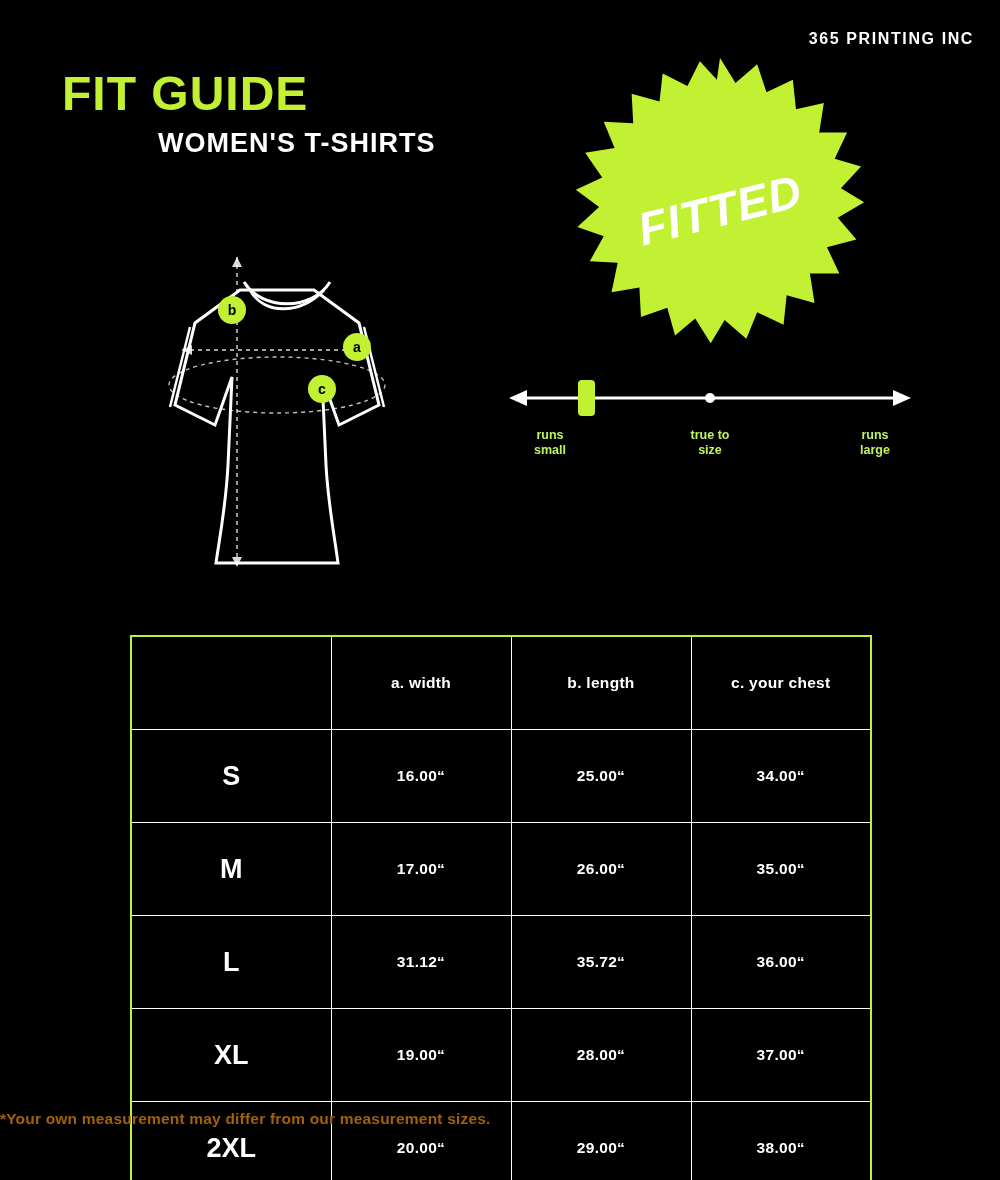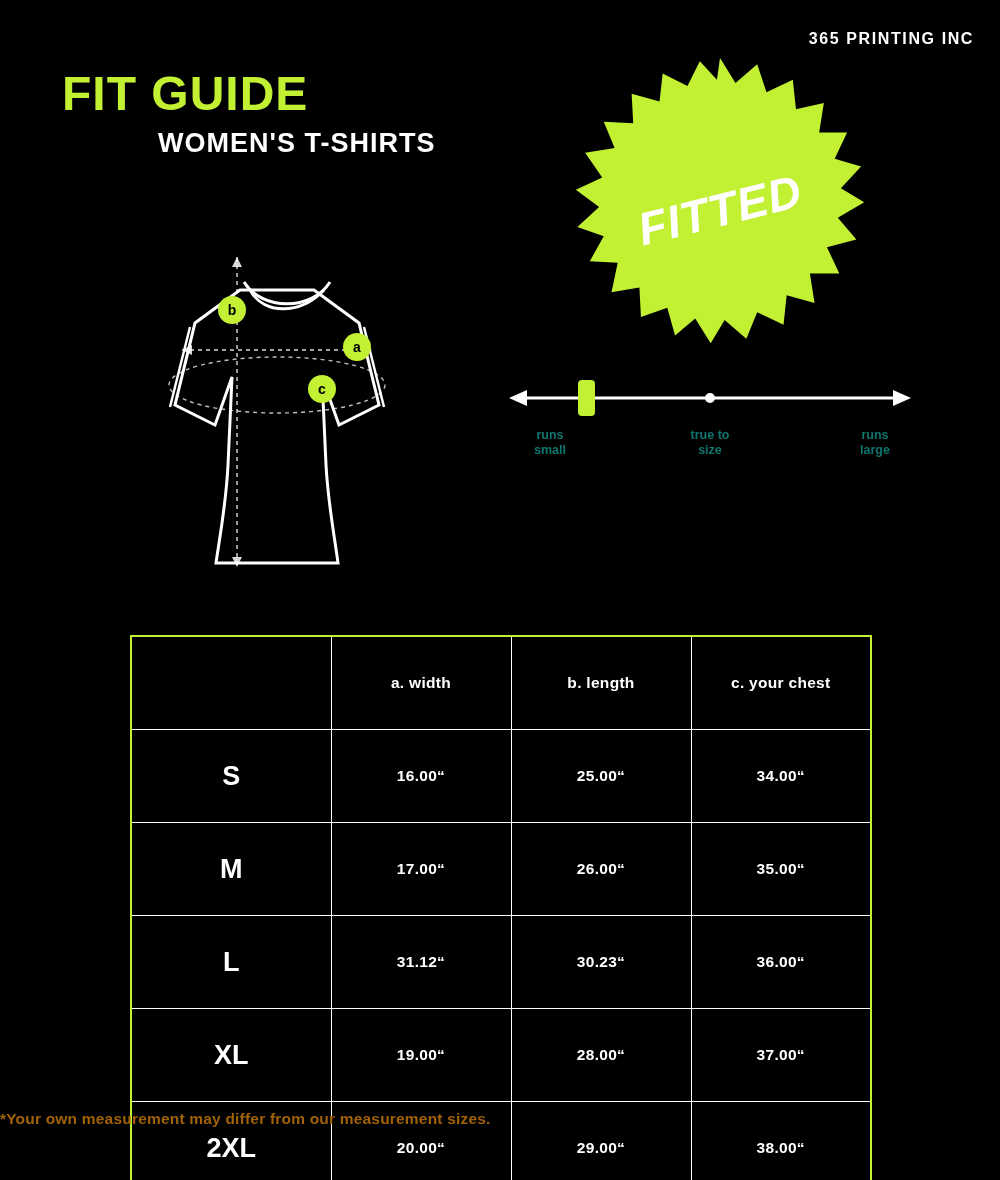--- a/index.html
+++ b/index.html
@@ -114,21 +114,21 @@
     left: 0;
     width: 410px;
     height: 40px;
   }
   .scale-label {
     position: absolute;
     font-size: 12.5px;
     font-weight: bold;
     line-height: 1.2;
     text-align: center;
-    color: #0f766e;
+    color: #bef264;
   }
   .sl-small { left: 2px; width: 86px; }
   .sl-true  { left: 160px; width: 90px; }
   .sl-large { left: 330px; width: 80px; }
 
   
   .table-wrap {
     position: absolute;
     left: 130px;
     top: 635px;
@@ -277,21 +277,21 @@
       </tr>
       <tr>
         <td class="size-cell">M</td>
         <td class="val-cell">17.00“</td>
         <td class="val-cell">26.00“</td>
         <td class="val-cell">35.00“</td>
       </tr>
       <tr>
         <td class="size-cell">L</td>
         <td class="val-cell">31.12“</td>
-        <td class="val-cell">30.23“</td>
+        <td class="val-cell">35.72“</td>
         <td class="val-cell">36.00“</td>
       </tr>
       <tr>
         <td class="size-cell">XL</td>
         <td class="val-cell">19.00“</td>
         <td class="val-cell">28.00“</td>
         <td class="val-cell">37.00“</td>
       </tr>
       <tr>
         <td class="size-cell">2XL</td>

